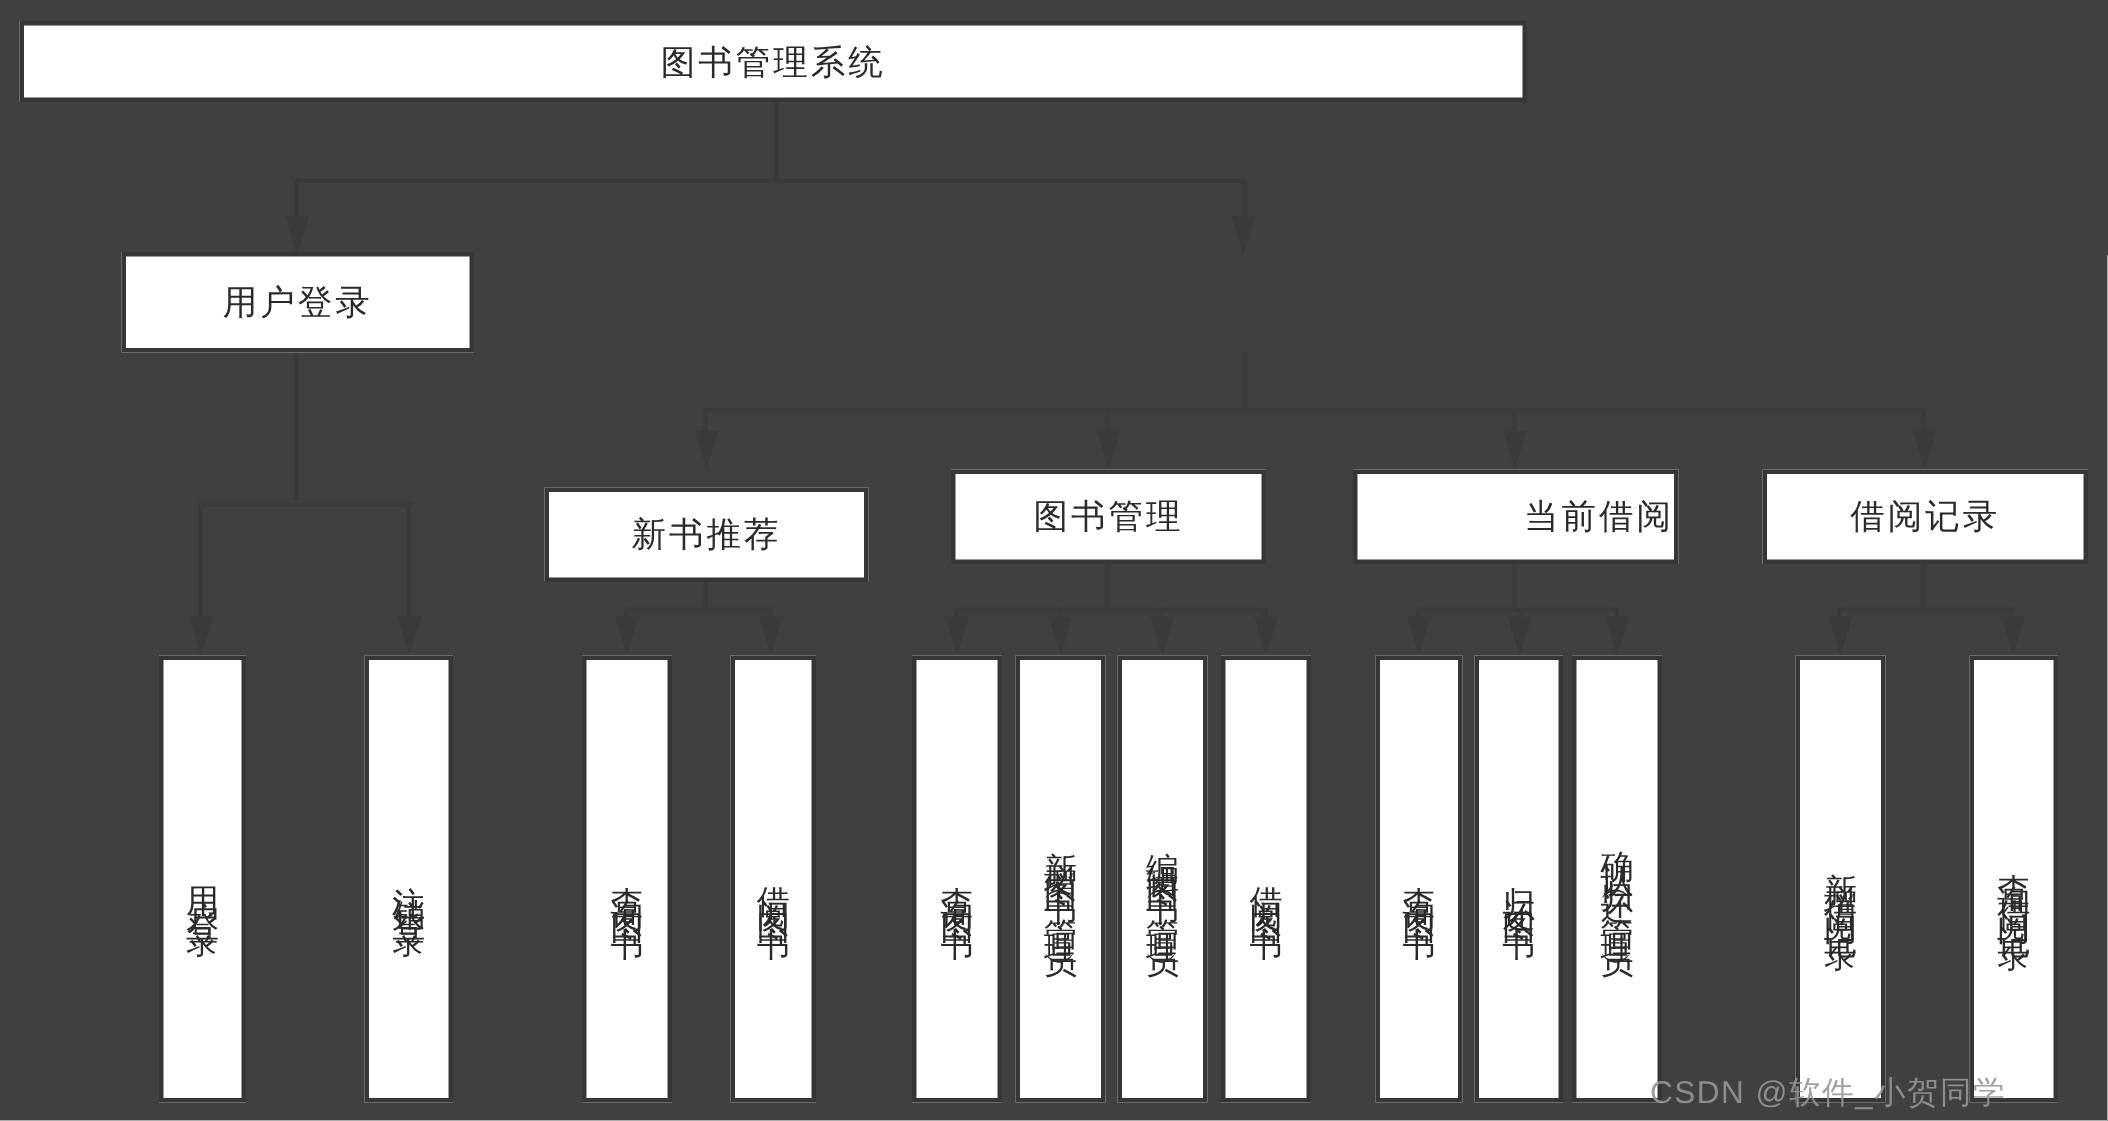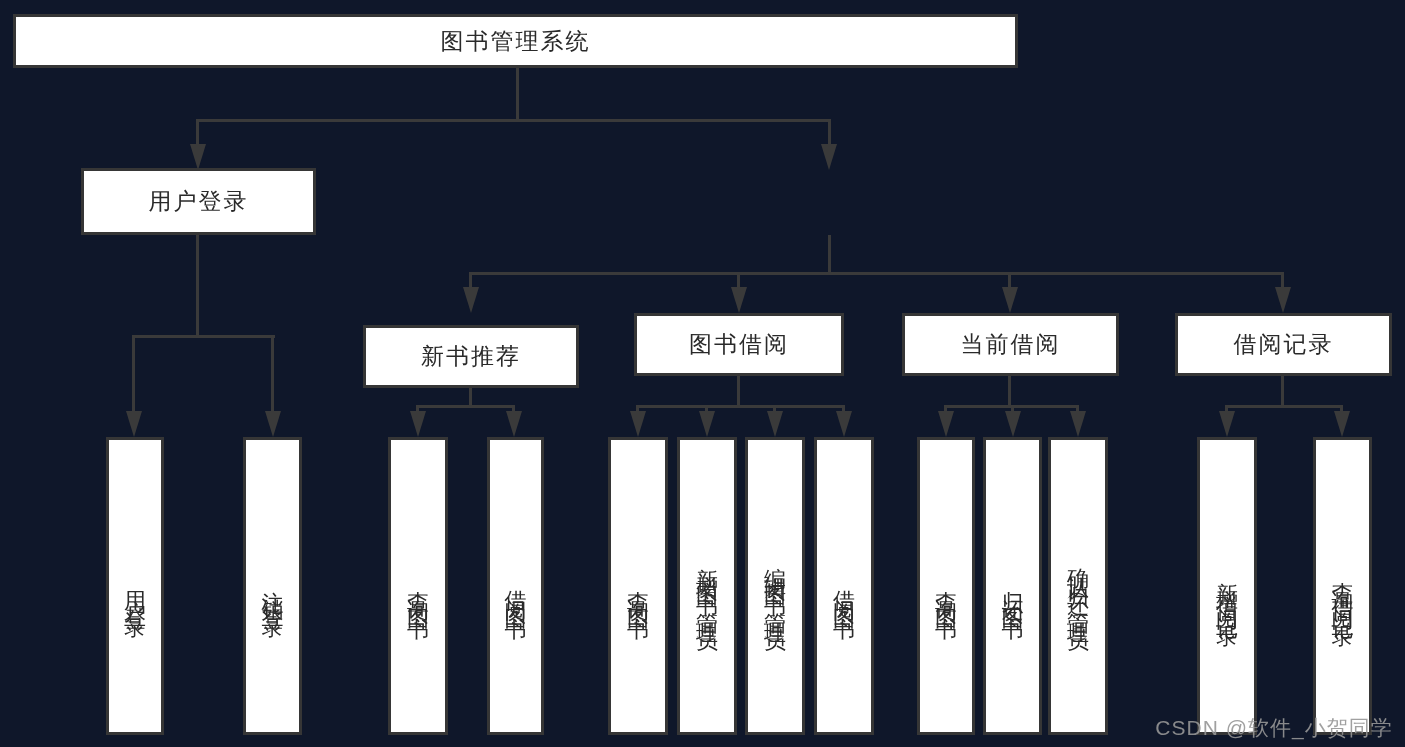--- a/index.html
+++ b/index.html
@@ -1,21 +1,21 @@
 <!DOCTYPE html>
 <html><head>
 <meta charset="utf-8">
 <style>
   * { box-sizing: border-box; margin: 0; padding: 0; }
   html,body { background:#ffffff; }
   .canvas {
     position: relative;
     width: 1405px;
     height: 747px;
-    background: #0f172a;
+    background: #404040;
     font-family: "Liberation Sans", sans-serif;
     overflow: hidden;
   }
   
   .ln { position: absolute; background: #3a3a3a; }
   
   .ah {
     position: absolute; width: 0; height: 0;
     border-left: 8px solid transparent;
     border-right: 8px solid transparent;
@@ -37,22 +37,22 @@
     z-index: 2;
   }
   .vt {
     writing-mode: vertical-rl;
     text-orientation: mixed;
     font-size: 22px; color: #2a2a2a;
     letter-spacing: 9px; margin-bottom: -9px;
     white-space: nowrap;
   }
   .wm {
-    position: absolute; left: 1146px; top: 714px; width: 256px;
-    text-align: center; font-size: 21px; letter-spacing: 1px;
+    position: absolute; left: 1100px; top: 714px; width: 256px;
+    text-align: left; font-size: 21px; letter-spacing: 1px;
     color: rgba(150,150,150,0.9); white-space: nowrap; z-index: 5;
   }
 </style>
 </head>
 <body>
 
 <div class="canvas">
 
   <div class="ln" style="left:516px;top:68px;width:3px;height:51px;"></div>
   <div class="ln" style="left:197px;top:119px;width:634px;height:3px;"></div>
@@ -118,23 +118,23 @@
   </div>
 
   <div class="hbox" style="left:81px;top:168px;width:235px;height:67px;">
     <span>用户登录</span>
   </div>
 
   <div class="hbox" style="left:363px;top:325px;width:216px;height:63px;">
     <span>新书推荐</span>
   </div>
   <div class="hbox" style="left:634px;top:313px;width:210px;height:63px;">
-    <span>图书借阅</span>
+    <span>图书管理</span>
   </div>
-  <div class="hbox" style="left:902px;top:313px;width:217px;height:63px;">
+  <div class="hbox" style="left:902px;top:313px;width:217px;height:63px;justify-content:flex-end;">
     <span>当前借阅</span>
   </div>
   <div class="hbox" style="left:1175px;top:313px;width:217px;height:63px;">
     <span>借阅记录</span>
   </div>
 
   <div class="vbox" style="left:106px;top:437px;width:58px;height:298px;">
     <span class="vt">用户登录</span>
   </div>
   <div class="vbox" style="left:243px;top:437px;width:59px;height:298px;">

